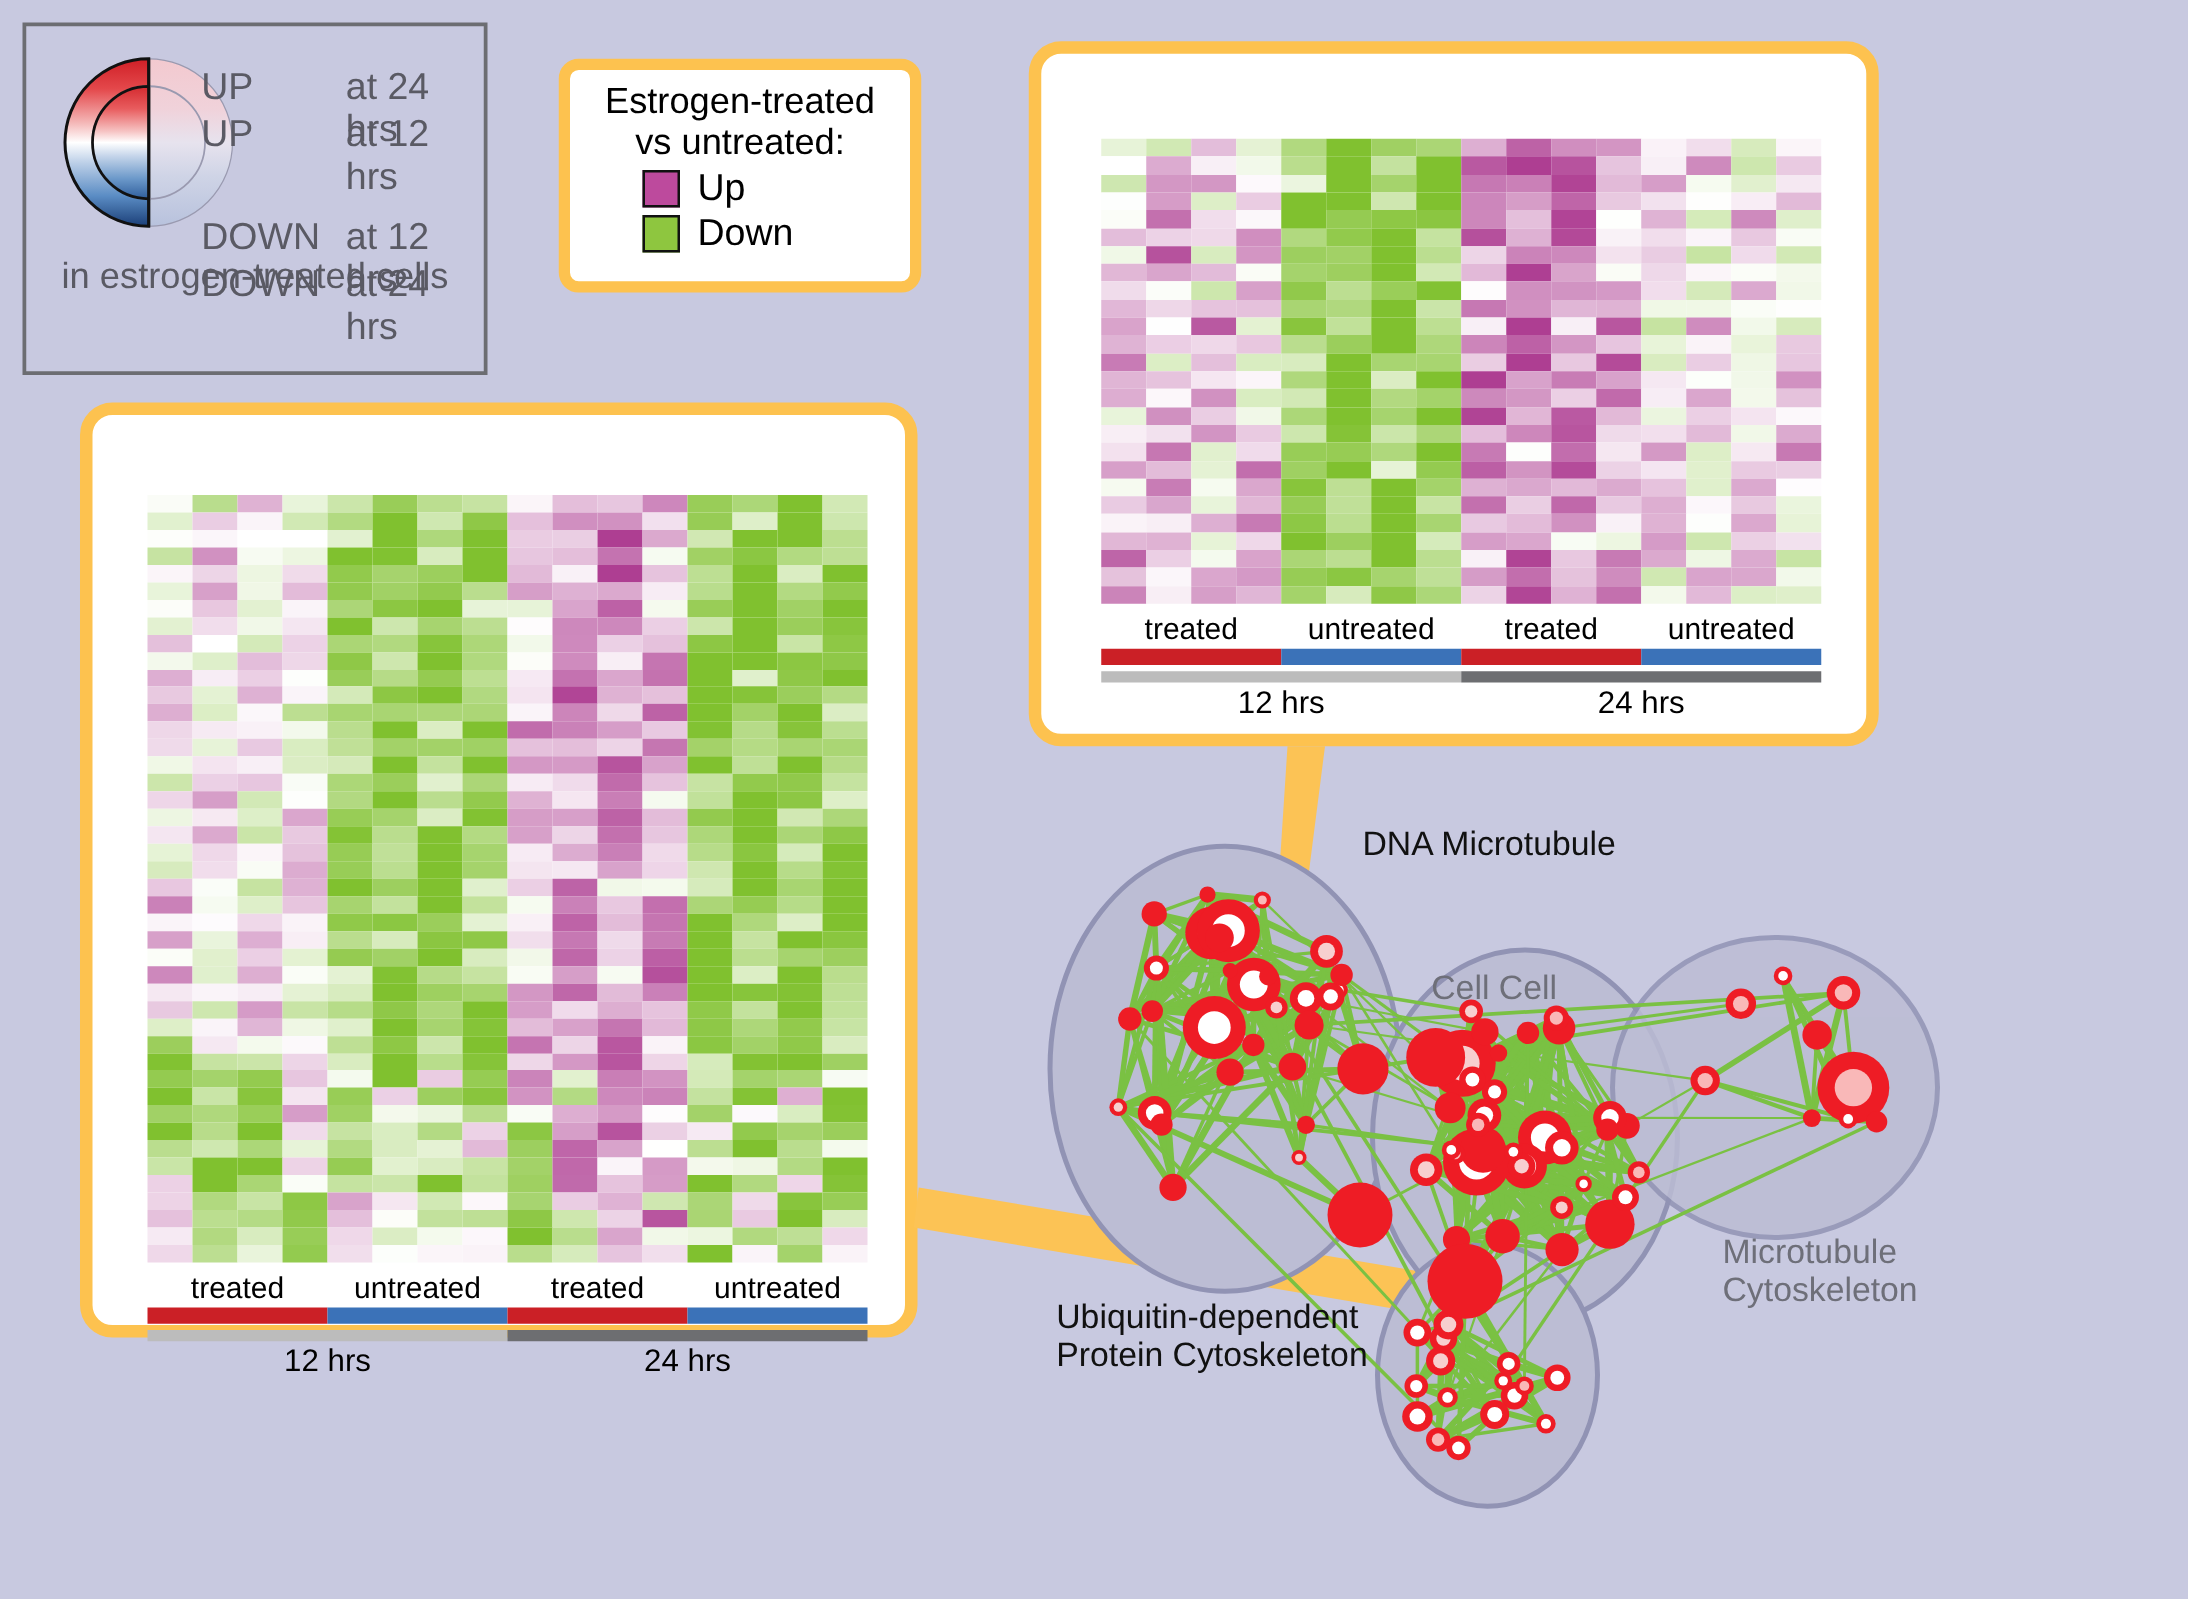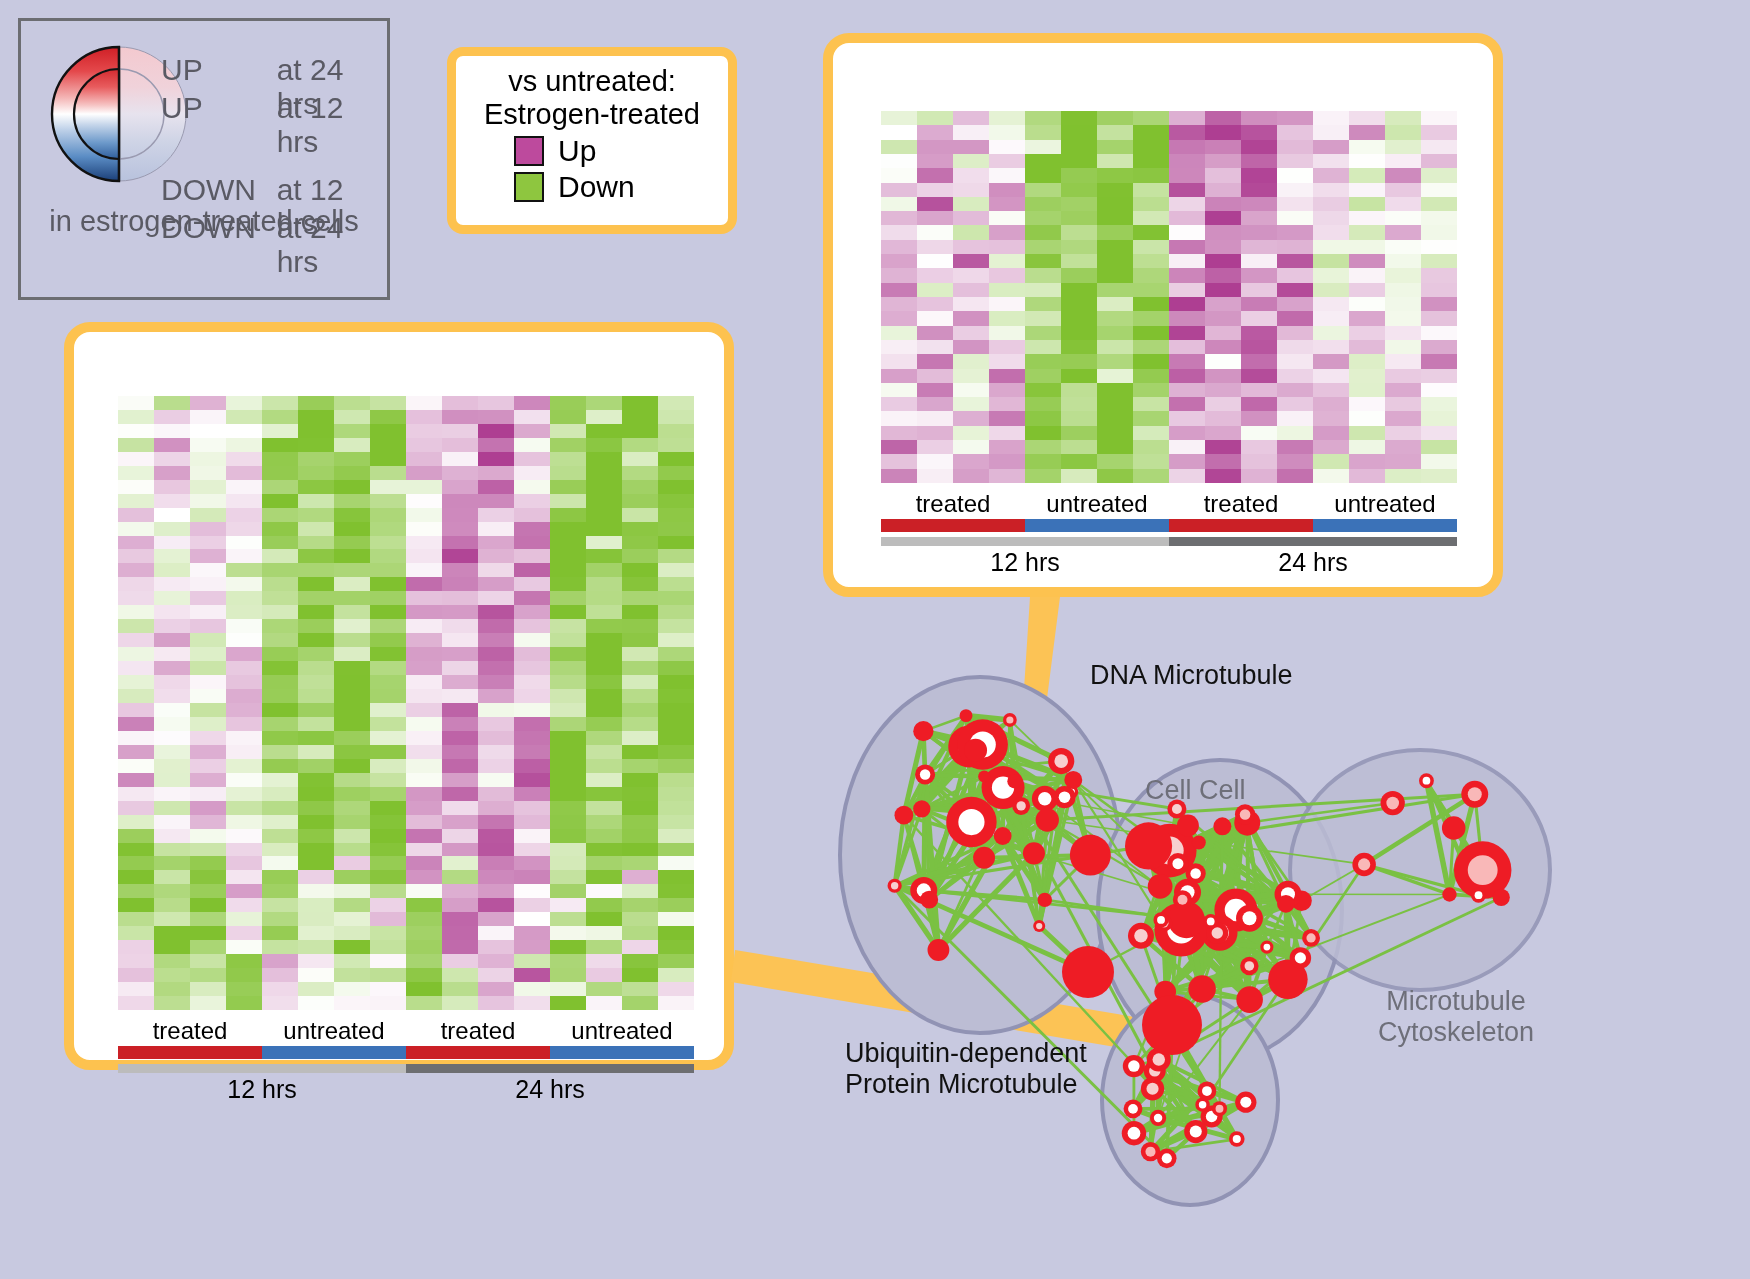--- a/index.html
+++ b/index.html
@@ -71,21 +71,21 @@
   .axis-bar2 .seg{height:100%;}
   .axis-times{display:flex;margin-top:2px;}
   .axis-times span{flex:1;text-align:center;font-size:25px;color:#000;}
 
   
   #network{position:absolute;left:790px;top:620px;width:960px;height:659px;}
   #network svg{position:absolute;left:0;top:0;}
   .net-label{position:absolute;font-size:27px;white-space:pre-line;line-height:1.15;}
   #lab-dna{left:300px;top:40px;color:#111;}
   #lab-cell{left:355px;top:155px;color:#6e6f79;}
-  #lab-micro{left:588px;top:366px;color:#6e6f79;text-align:center;}
+  #lab-micro{left:588px;top:366px;color:#6e6f79;text-align:left;}
   #lab-ubq{left:55px;top:418px;color:#111;}
 
   
   #arrows{position:absolute;left:0;top:0;width:1750px;height:1279px;pointer-events:none;}
 </style>
 </head>
 <body>
 
 <div class="stage">
 
@@ -149,22 +149,22 @@
       </div>
     </div>
 
     <div id="key-caption">
       <div>in estrogen-treated cells</div>
     </div>
   </div>
 
   <div id="legend-box">
     <div id="legend-title">
+      <div>Estrogen-treated</div>
       <div>vs untreated:</div>
-      <div>Estrogen-treated</div>
     </div>
     <div class="legend-item">
       <span class="sw" style="background:#bd4a9d"></span>
       <span class="lb">Up</span>
     </div>
     <div class="legend-item">
       <span class="sw" style="background:#8ec63f"></span>
       <span class="lb">Down</span>
     </div>
   </div>
@@ -2162,16 +2162,16 @@
             <circle cx="382" cy="405" r="30" fill="#ee1c25"></circle>
           </g>
         </g>
     </svg>
 
     <div class="net-label" id="lab-dna">DNA Microtubule</div>
     <div class="net-label" id="lab-cell">Cell Cell</div>
     <div class="net-label" id="lab-micro">Microtubule
 Cytoskeleton</div>
     <div class="net-label" id="lab-ubq">Ubiquitin-dependent
-Protein Microtubule</div>
+Protein Cytoskeleton</div>
   </div>
 
 </div>
 
 </body></html>

